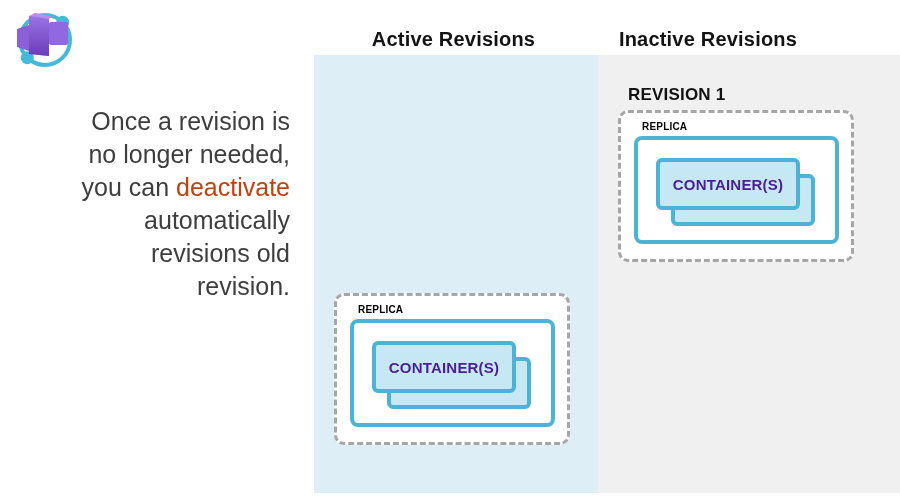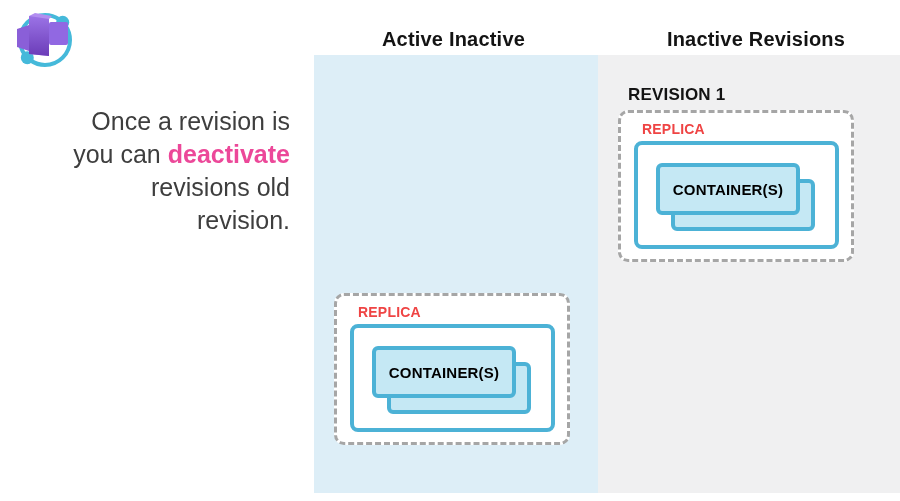--- a/index.html
+++ b/index.html
@@ -7,62 +7,62 @@
     position:relative; width:900px; height:501px; background:#ffffff;
     font-family:"Liberation Sans", sans-serif; overflow:hidden;
     color:#1a1a1a;
   }
   .logo { position:absolute; left:12px; top:8px; width:70px; height:62px; }
 
   .intro {
     position:absolute; left:16px; top:105px; width:274px;
     text-align:right; font-size:25px; line-height:33px; color:#3e3e3e;
   }
-  .intro b { color:#ec4899; font-weight:700;margin-top:12px; }
+  .intro b { color:#c2410c; font-weight:400;margin-top:12px; }
 
   .col-header {
     position:absolute; top:28px; font-size:20px; font-weight:700;
     color:#131313; text-align:center; letter-spacing:0.2px;
   }
   .header-active   { left:314px; width:279px; }
-  .header-inactive { left:618px; width:276px; }
+  .header-inactive { left:570px; width:276px; }
 
   .panel { position:absolute; top:55px; height:438px;padding-left:34px; }
   .panel-active   { left:314px; width:279px; background:#ddeef7; }
   .panel-inactive { left:598px; width:276px; background:#f0f0f1; }
 
   .revision { position:absolute; left:20px; width:236px; }
   .rev-pos-top    { top:30px; }
   .rev-pos-bottom { top:238px; }
 
   .rev-label {
     font-size:17px; font-weight:700; color:#131313;
     margin:0 0 5px 10px; letter-spacing:0.2px;
   }
   .rev-dashed {
     box-sizing:border-box; width:236px; height:152px;
     background:#ffffff; border:3px dashed #a6a6a6; border-radius:10px;
     padding:8px 0 0 13px;
   }
   .replica-label {
-    font-size:14px; font-weight:700; color:#ef4444;
+    font-size:10px; font-weight:700; color:#000000;
     margin:0 0 4px 8px; letter-spacing:0.2px;
   }
   .replica-box {
     box-sizing:border-box; position:relative; width:205px; height:108px;
     background:#ffffff; border:4px solid #4cb2d6; border-radius:8px;
   }
   .container-box {
     box-sizing:border-box; position:absolute; width:144px; height:52px;
     background:#c5e8f4; border:4px solid #4cb2d6; border-radius:6px;
   }
   .container-back  { left:33px; top:34px; }
   .container-front {
     left:18px; top:18px; display:flex; align-items:center; justify-content:center;
-    font-size:15px; font-weight:700; color:#000000; letter-spacing:0.2px;
+    font-size:15px; font-weight:700; color:#4c1d95; letter-spacing:0.2px;
   }
 </style>
 </head>
 <body>
 
 <div class="stage">
 
   <svg class="logo" viewBox="0 0 70 62" aria-hidden="true">
     <defs>
       <linearGradient id="pgMid" x1="0" y1="0" x2="0" y2="1">
@@ -74,26 +74,28 @@
     <circle cx="50.7" cy="14.3" r="6.5" fill="#45b9da"></circle>
     <circle cx="15.3" cy="49.7" r="6.5" fill="#45b9da"></circle>
     <polygon points="5,21 17,17 17,43 5,39" fill="#8a5fd8"></polygon>
     <polygon points="17,8 23,5 40,8 37,11 37,48 17,46" fill="#b28ef0"></polygon>
     <polygon points="17,8 37,11 37,48 17,46" fill="url(#pgMid)"></polygon>
     <rect x="37" y="14" width="19" height="23" rx="2" fill="#9168e2"></rect>
   </svg>
 
   <div class="intro">
     <div>Once a revision is</div>
+    <div>no longer needed,</div>
     <div><span>you can </span><b>deactivate</b></div>
+    <div>automatically</div>
     <div>revisions old</div>
     <div>revision.</div>
   </div>
 
-  <div class="col-header header-active">Active Inactive</div>
+  <div class="col-header header-active">Active Revisions</div>
   <div class="col-header header-inactive">Inactive Revisions</div>
 
   <div class="panel panel-active">
     <div class="revision rev-pos-bottom">
       <div class="rev-dashed">
         <div class="replica-label">REPLICA</div>
         <div class="replica-box">
           <div class="container-box container-back"></div>
           <div class="container-box container-front">CONTAINER(S)</div>
         </div>

